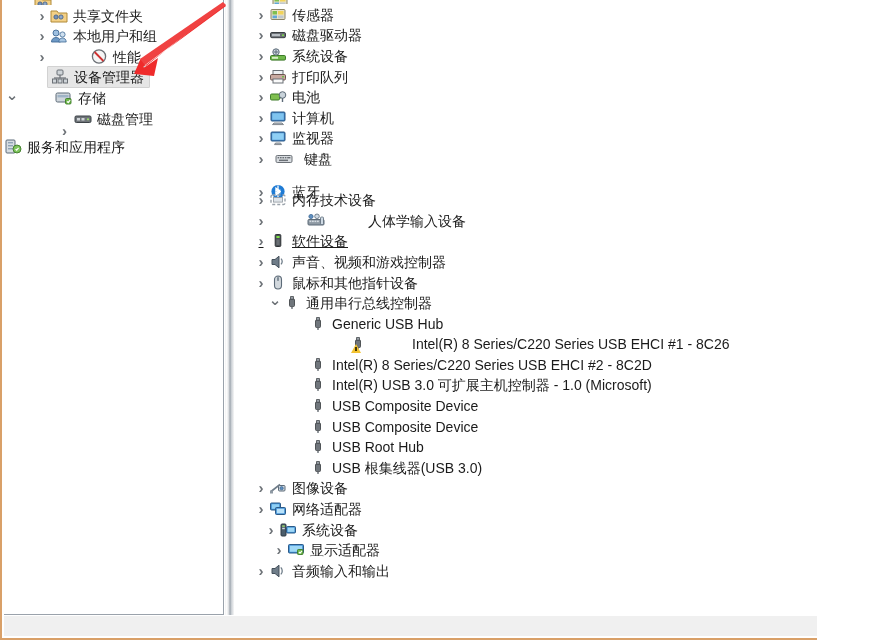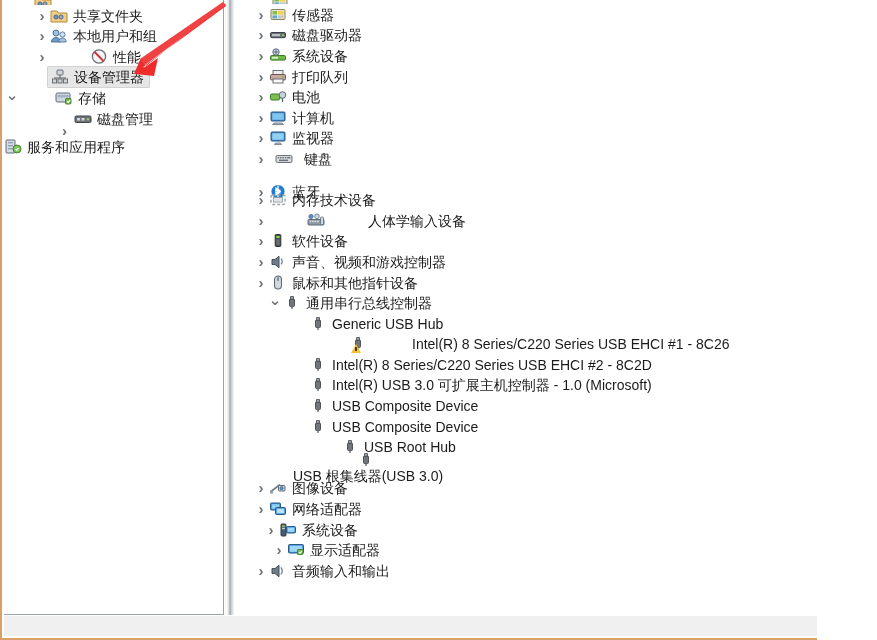--- a/index.html
+++ b/index.html
@@ -426,21 +426,21 @@
                 <rect x="10" y="8.6" width="1.8" height="1.5" fill="#d6dde3"></rect>
                 <circle cx="4" cy="4.5" r="2.1" fill="#5f8fc0" stroke="#3f6a96" stroke-width=".8"></circle>
                 <circle cx="10" cy="4.3" r="2.3" fill="#cfdae4" stroke="#5d6b78" stroke-width=".8"></circle>
                 <rect x="13.5" y="5" width="3" height="7.5" rx="1" fill="#cfdae4" stroke="#5d6b78" stroke-width=".8"></rect>
               </svg>
             </span>
             <span class="lbl">人体学输入设备</span>
           </div>
         </div>
         <div class="row">
-          <div style="display:flex;align-items:center;" class="rind1">
+          <div style="display:flex;align-items:center;text-decoration:underline;" class="rind1">
             <span class="twisty chev-r"></span>
             <span class="ico">
               <svg viewBox="0 0 18 17" xmlns="http://www.w3.org/2000/svg">
                 <rect x="6.2" y="2.5" width="5.6" height="12" rx="1" fill="#4b5055" stroke="#2e3235" stroke-width="1"></rect>
                 <rect x="7.4" y="4" width="3.2" height="2" fill="#7fe04a"></rect>
                 <rect x="7.4" y="7.4" width="3.2" height="5.6" fill="#6a6f74"></rect>
               </svg>
             </span>
             <span class="lbl">软件设备</span>
           </div>
@@ -556,34 +556,34 @@
               <svg viewBox="0 0 18 17" xmlns="http://www.w3.org/2000/svg">
                 <rect x="6.5" y="5" width="5" height="7.5" rx="1" fill="#70767c" stroke="#44484c" stroke-width=".9"></rect>
                 <rect x="7.6" y="2.6" width="2.8" height="2.6" fill="#9aa1a8" stroke="#44484c" stroke-width=".8"></rect>
                 <rect x="8.2" y="12.5" width="1.6" height="2.4" fill="#70767c"></rect>
               </svg>
             </span>
             <span class="lbl">USB Composite Device</span>
           </div>
         </div>
         <div class="row">
-          <div style="display:flex;align-items:center;margin-left:32px;" class="rind2">
+          <div style="display:flex;align-items:center;" class="rind2">
             <span class="twisty none"></span>
             <span class="ico">
               <svg viewBox="0 0 18 17" xmlns="http://www.w3.org/2000/svg">
                 <rect x="6.5" y="5" width="5" height="7.5" rx="1" fill="#70767c" stroke="#44484c" stroke-width=".9"></rect>
                 <rect x="7.6" y="2.6" width="2.8" height="2.6" fill="#9aa1a8" stroke="#44484c" stroke-width=".8"></rect>
                 <rect x="8.2" y="12.5" width="1.6" height="2.4" fill="#70767c"></rect>
               </svg>
             </span>
             <span class="lbl">USB Root Hub</span>
           </div>
         </div>
         <div class="row">
-          <div style="display:flex;align-items:center;flex-direction:column;" class="rind2">
+          <div style="display:flex;align-items:center;" class="rind2">
             <span class="twisty none"></span>
             <span class="ico">
               <svg viewBox="0 0 18 17" xmlns="http://www.w3.org/2000/svg">
                 <rect x="6.5" y="5" width="5" height="7.5" rx="1" fill="#70767c" stroke="#44484c" stroke-width=".9"></rect>
                 <rect x="7.6" y="2.6" width="2.8" height="2.6" fill="#9aa1a8" stroke="#44484c" stroke-width=".8"></rect>
                 <rect x="8.2" y="12.5" width="1.6" height="2.4" fill="#70767c"></rect>
               </svg>
             </span>
             <span class="lbl">USB 根集线器(USB 3.0)</span>
           </div>

